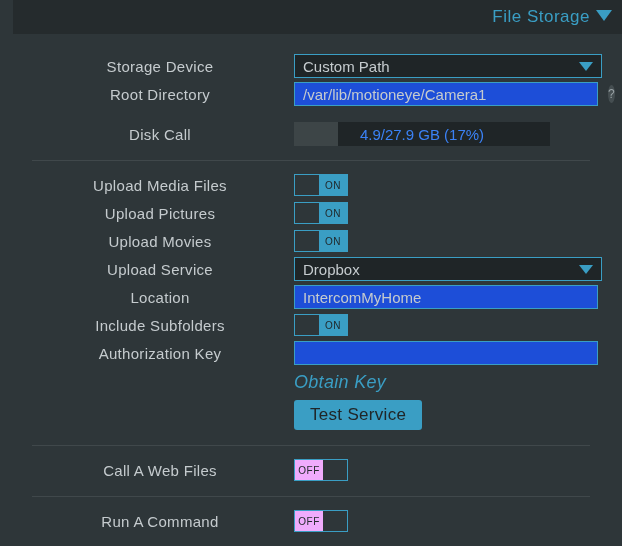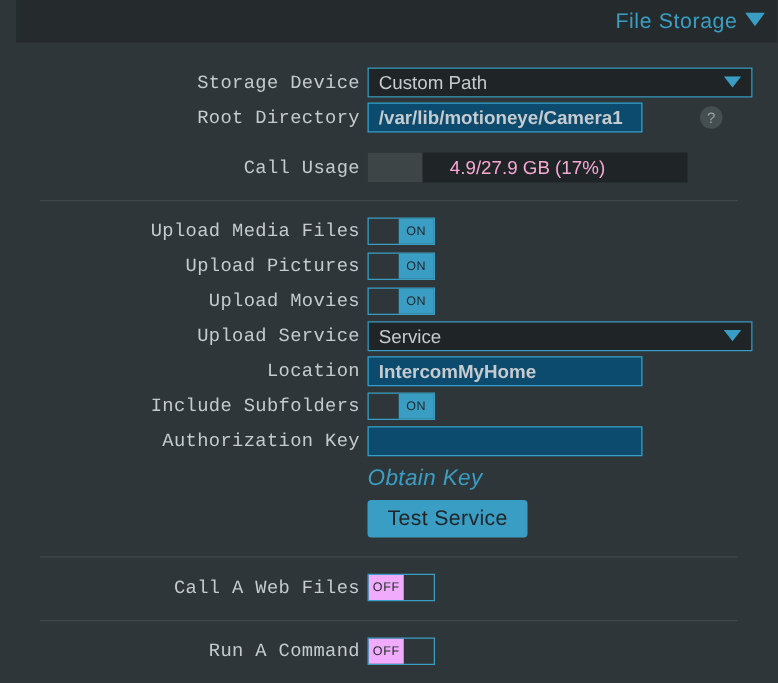--- a/index.html
+++ b/index.html
@@ -28,65 +28,63 @@
   .header svg { width: 16px; height: 12px; }
   .panel { padding: 18px 32px 10px 32px; }
   .row {
     display: flex;
     align-items: center;
     height: 28px;
     margin-bottom: 0px;
   }
   .label {
     flex: 0 0 262px;
-    text-align: right;
+    text-align: center;
     padding-right: 6px;
     letter-spacing: 0.3px;
-    font-family: Liberation Mono, monospace;
   }
   .ctrl { flex: 0 0 256px; position: relative; }
   .select {
     width: 308px; height: 24px;
     background: #1f2527;
     border: 1px solid #3a9ec4;
     color: #c5cbce;
     padding: 0 8px;
     font-size: 15px;
     display: flex; align-items: center; justify-content: space-between;
     cursor: pointer;
   }
   .select-caret svg { width: 14px; height: 10px; }
   .textfield {
-    width: 220px; height: 24px;
-    background: #0c4a6e;
+    width: 304px; height: 24px;
+    background: #1d4ed8;
     border: 1px solid #3a9ec4;
     color: #c5cbce;
     padding: 0 8px;
     font-size: 15px;
     font-family: inherit;
     outline: none;
-    font-weight: bold;
   }
   .progress {
     width: 256px; height: 24px;
     background: #1f2527;
     display: flex; align-items: center;
     position: relative;
     font-size: 15px;
   }
   .progress-fill {
     position: absolute; left:0; top:0; bottom:0;
     background: #3d4547;
     width: 17%;
   }
   .progress-text {
     position: relative;
     width: 100%;
     text-align: center;
-    color: #f9a8d4;
+    color: #3b82f6;
   }
   .toggle {
     width: 54px; height: 22px;
     border: 1px solid #3a9ec4;
     background: transparent;
     position: relative;
     cursor: pointer;
   }
   .toggle .knob {
     position: absolute; top:0; bottom:0;
@@ -167,21 +165,21 @@
     </div>
     <div class="help">
       <span>?</span>
     </div>
   </div>
 
   <div class="spacer6"></div>
     <div class="spacer6"></div>
 
   <div class="row">
-    <div class="label">Call Usage</div>
+    <div class="label">Disk Call</div>
     <div class="ctrl">
       <div class="progress">
         <div class="progress-fill" style="width: 17%;"></div>
         <div class="progress-text">4.9/27.9 GB (17%)</div>
       </div>
     </div>
   </div>
 
   <hr class="sep">
 
@@ -209,21 +207,21 @@
       <div class="toggle on">
         <div class="knob">ON</div>
       </div>
     </div>
   </div>
 
   <div class="row">
     <div class="label">Upload Service</div>
     <div class="ctrl">
       <div class="select">
-        <span>Service</span>
+        <span>Dropbox</span>
         <span class="select-caret">
           <svg viewBox="0 0 14 10">
               <polygon points="0,0 14,0 7,9" fill="#3a9ec4"></polygon>
             </svg>
         </span>
       </div>
     </div>
   </div>
 
   <div class="row">

